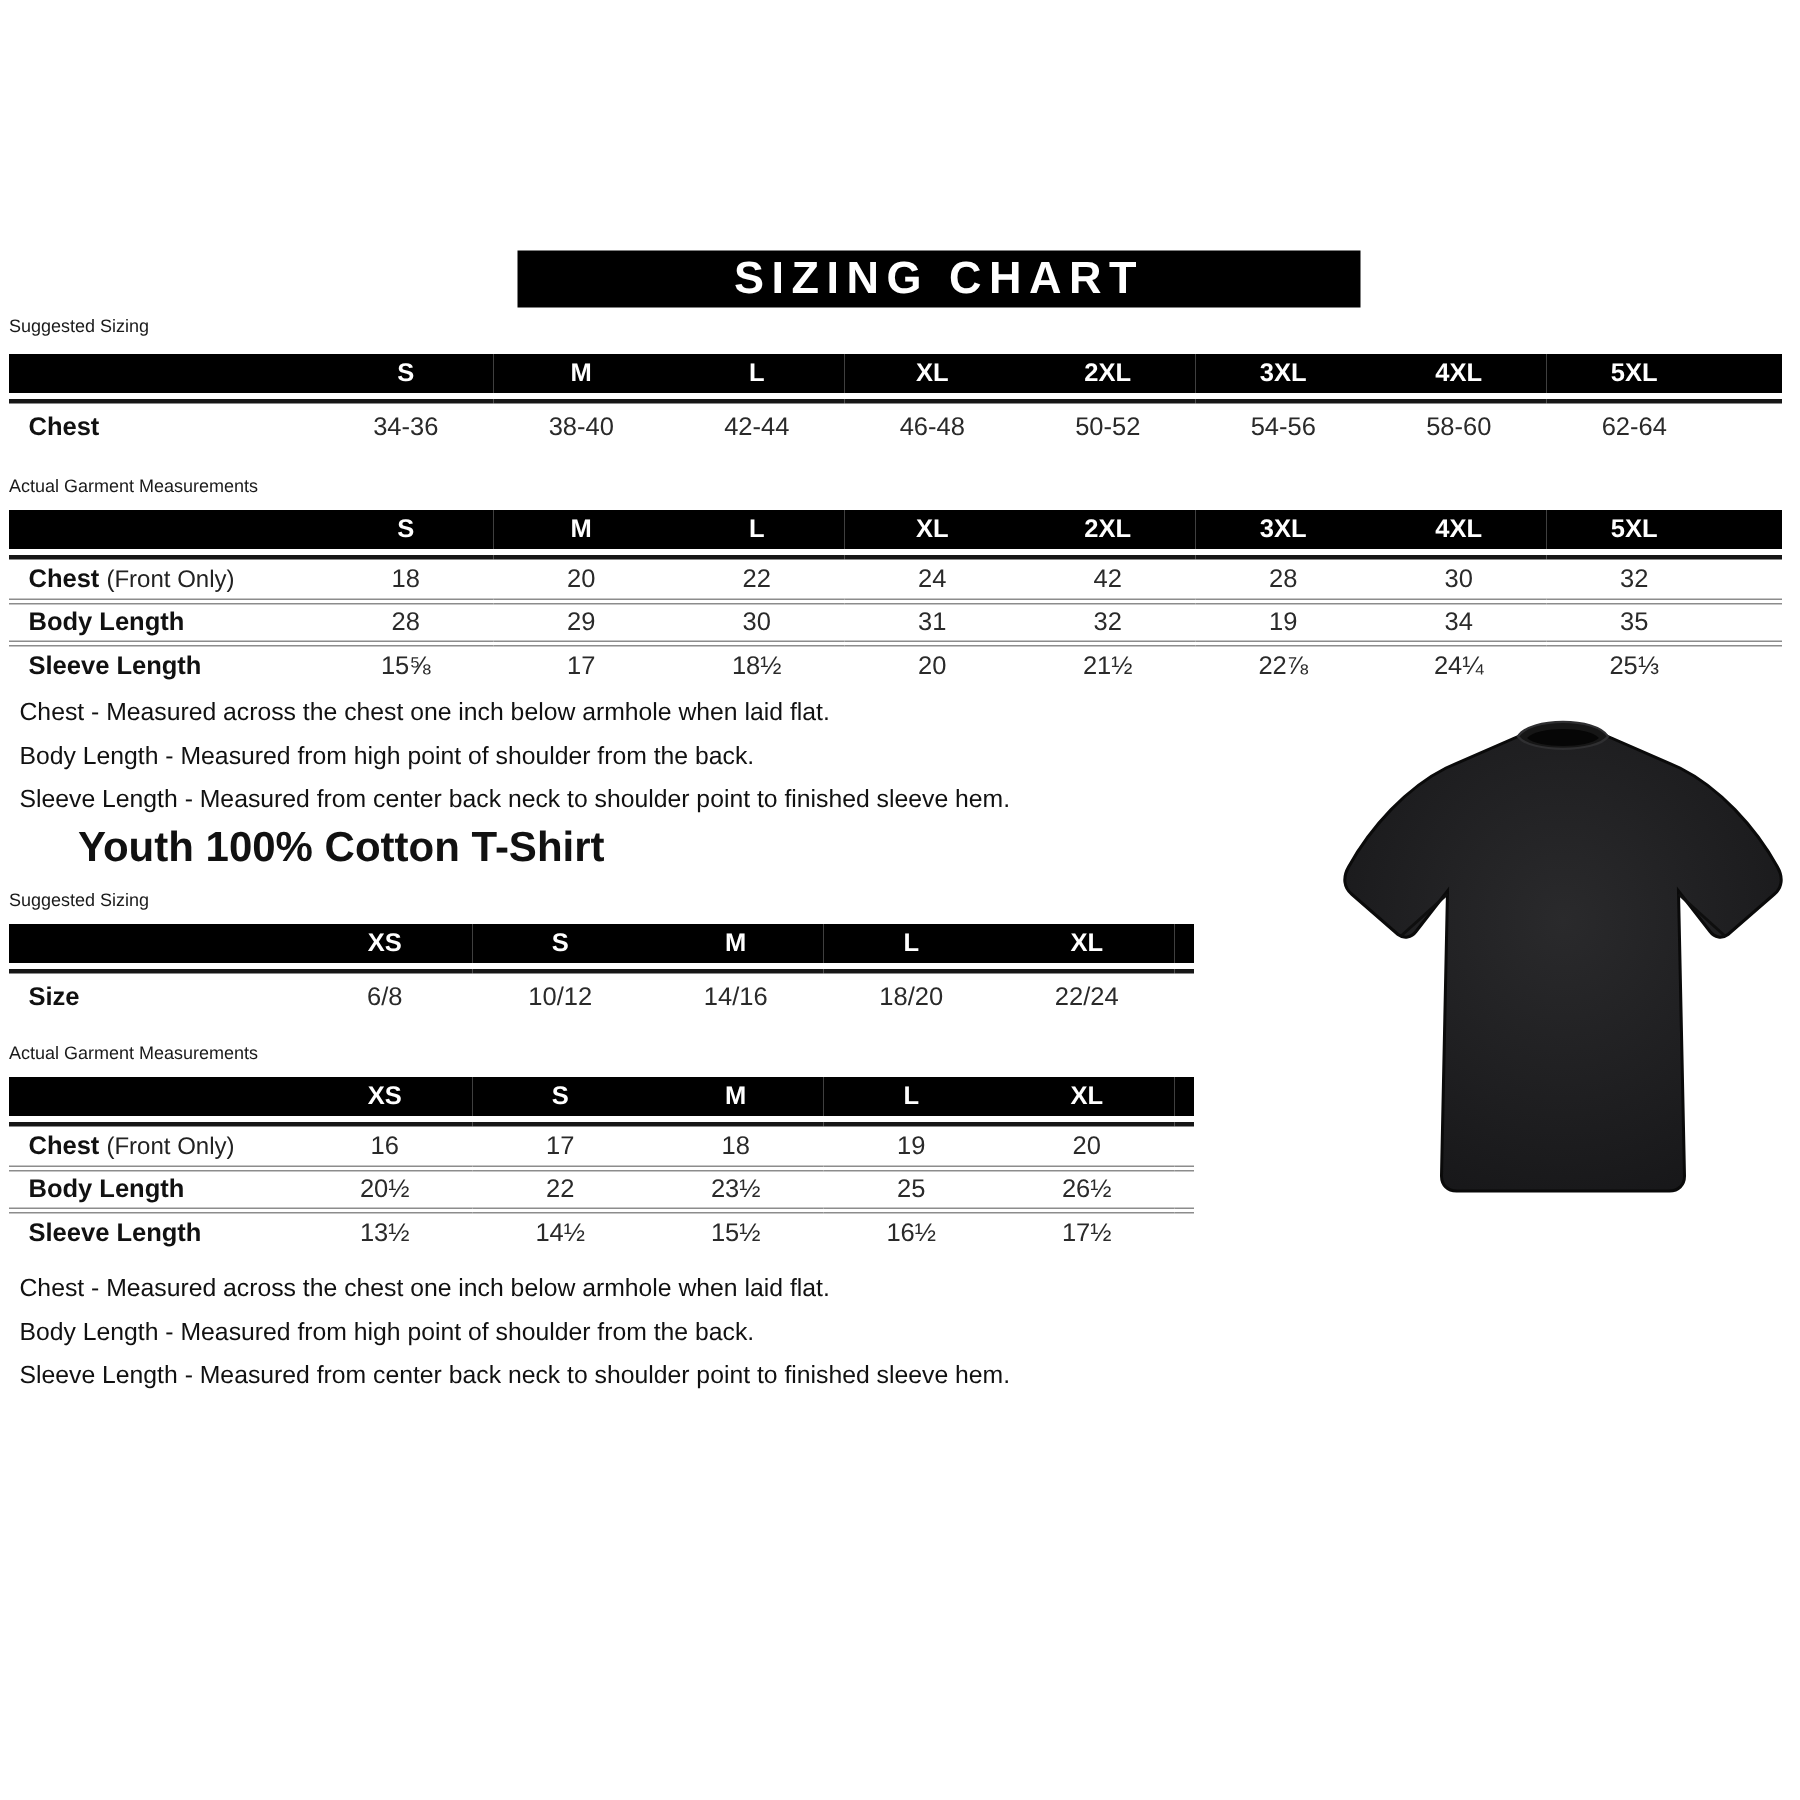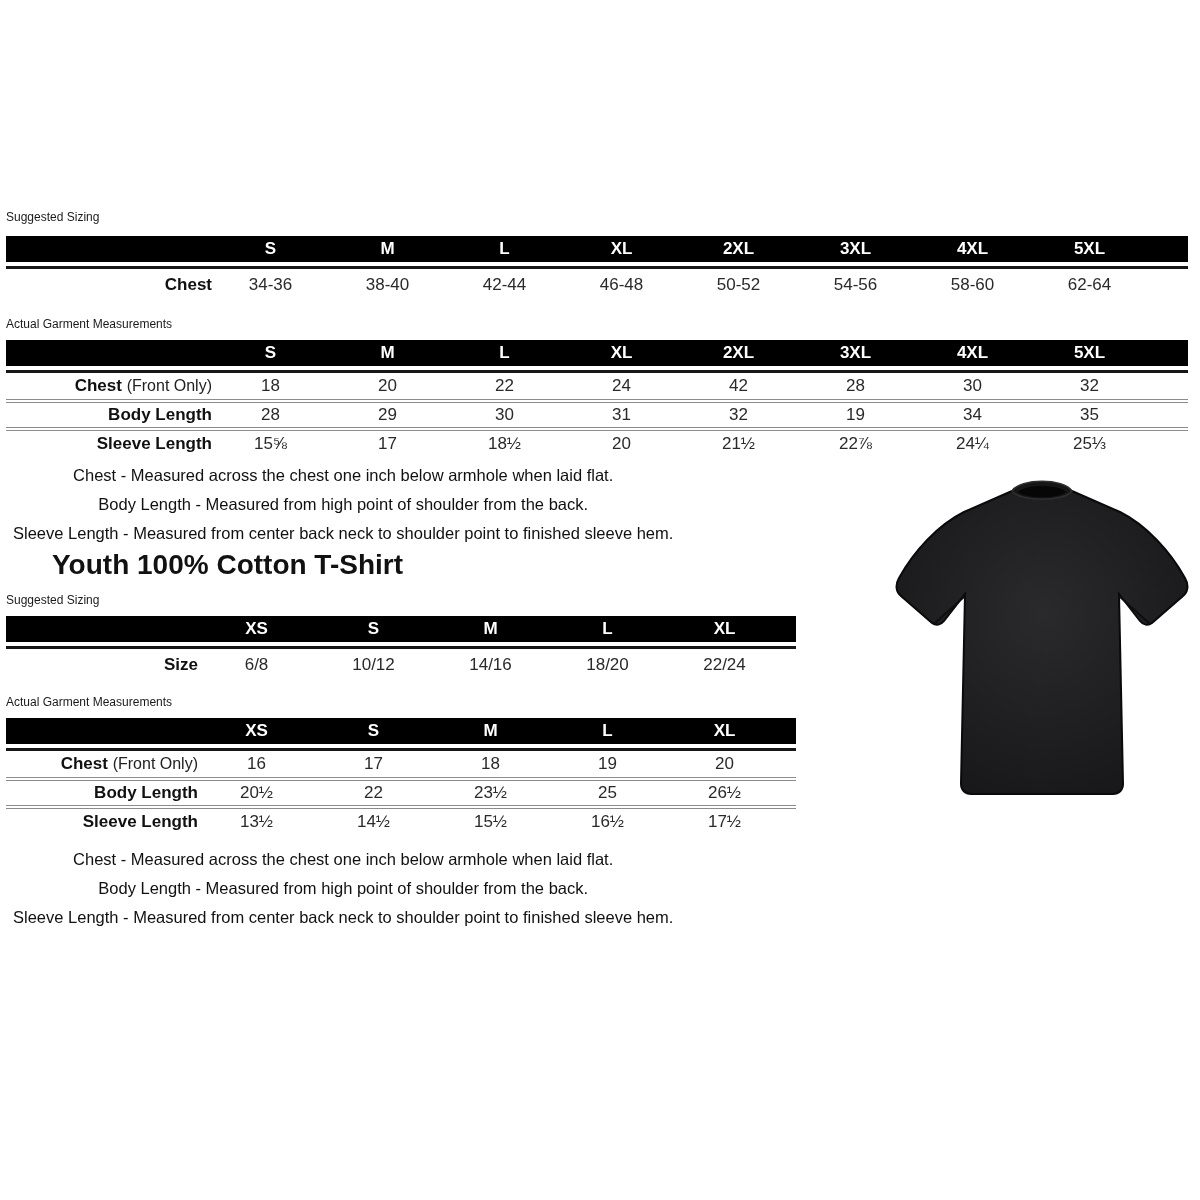--- a/index.html
+++ b/index.html
@@ -16,34 +16,37 @@
 
   .sec-label { font-size: 12px; color: #1a1a1a; }
 
   table.size-table { border-collapse: collapse; table-layout: fixed; position: absolute; }
   .size-table th {
     background: linear-gradient(to bottom, #000 0, #000 26px, #fff 26px, #fff 30px, #161616 30px, #161616 33px);
     height: 33px; color: #fff; font-size: 17px; font-weight: 700;
     text-align: center; vertical-align: top; line-height: 26px; padding: 0;
   }
   .size-table td { font-size: 17px; color: #2a2a2a; text-align: center; vertical-align: middle; padding: 0; }
-  .size-table td.lbl { text-align: right; padding-left: 13px; color: #111; }
+  .size-table td.lbl { text-align: left; padding-left: 13px; color: #111; }
   .size-table td.lbl b { font-weight: 700; font-size: 17px; }
   .size-table td.lbl span { font-weight: 400; font-size: 16px; color: #222; }
   .sug tbody td { height: 32px; }
   .act tbody td { height: 28px; }
   .act tbody tr.sep td { border-top: 4px double #8c8c8c; margin-top: 24px; }
 
-  .notes p { font-size: 16.5px; line-height: 29px; color: #111; text-align: center; }
+  .notes p { font-size: 16.5px; line-height: 29px; color: #111; }
 </style>
 </head>
 <body>
 
 <div class="sheet">
 
+  <div class="banner abs" style="left:345px; top:167px; width:562px; height:38px;">
+    <span>SIZING CHART</span>
+  </div>
 
   <div class="sec-label abs" style="left:6px; top:210px;">Suggested Sizing</div>
 
   <table class="size-table sug" style="left:6px; top:236px; width:1182px;">
     <colgroup>
       <col style="width:206px">
         <col style="width:117px">
         <col style="width:117px">
         <col style="width:117px">
         <col style="width:117px">

